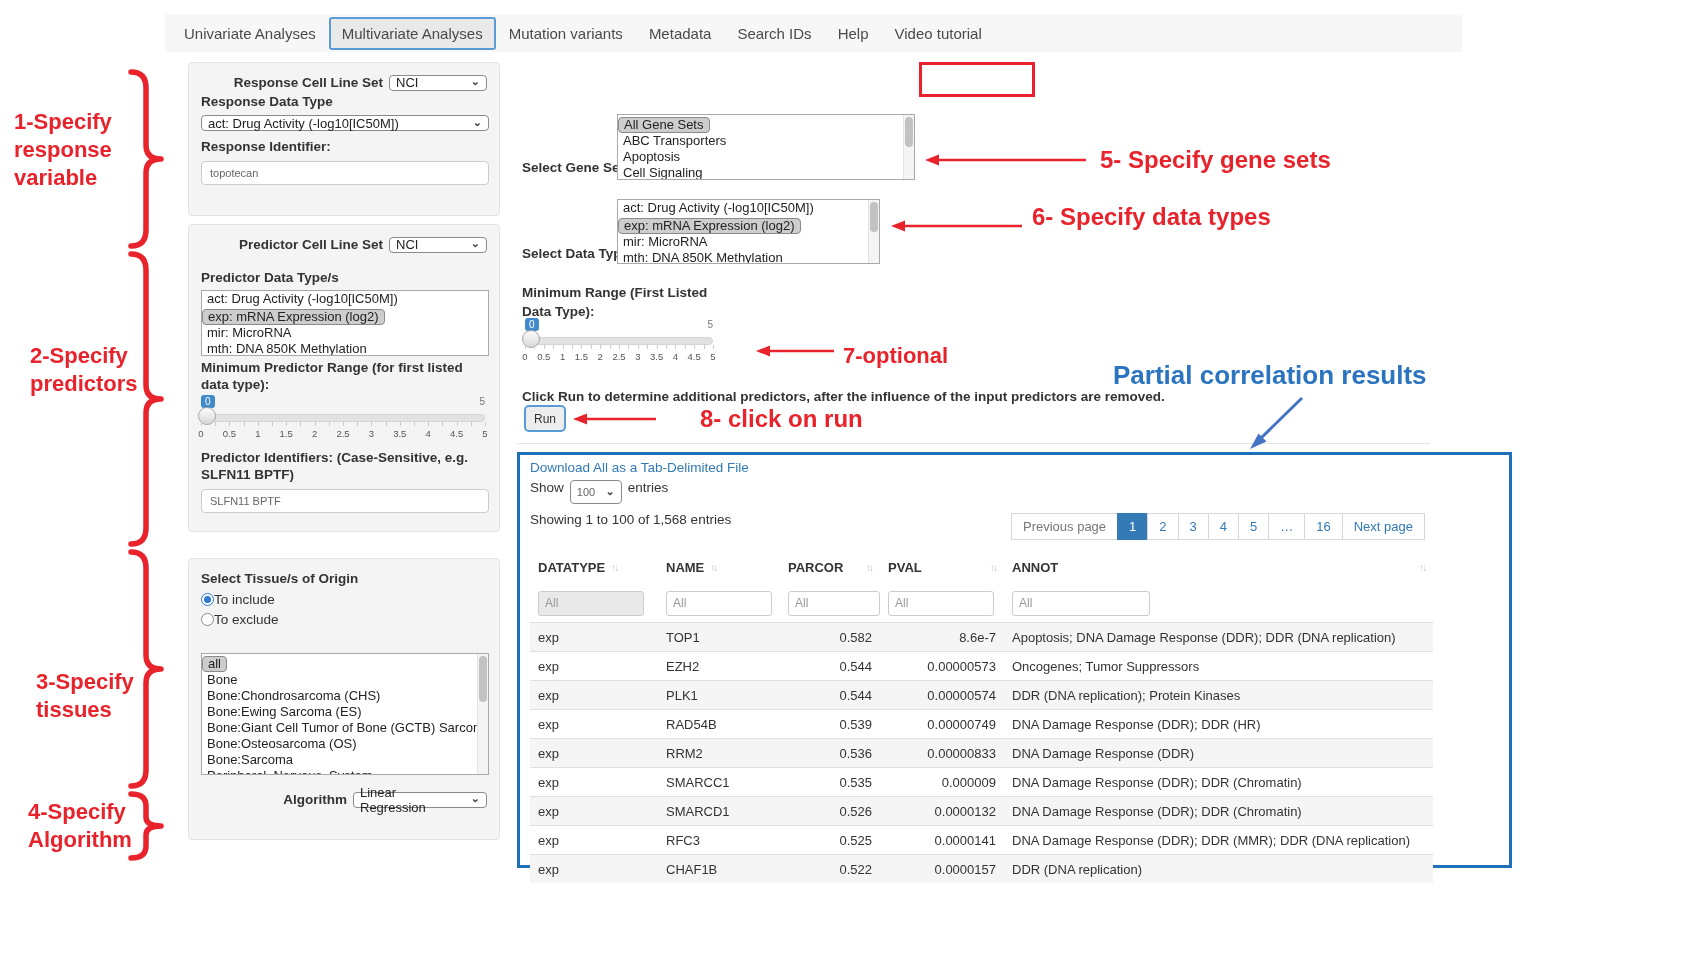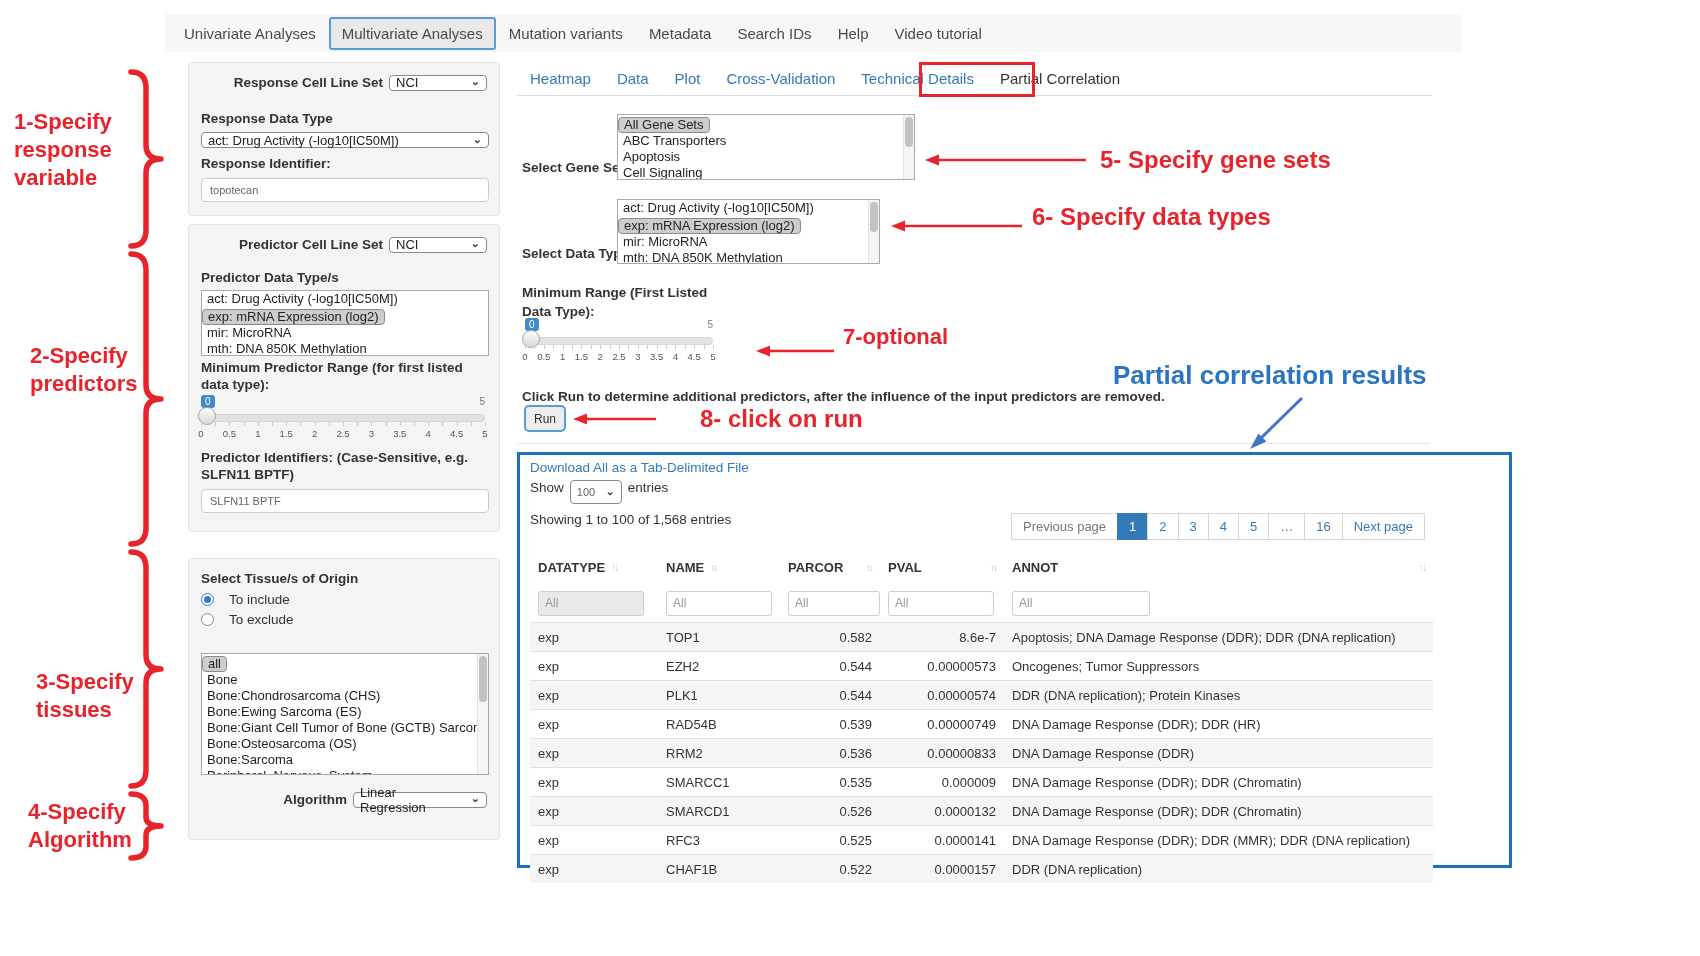--- a/index.html
+++ b/index.html
@@ -29,21 +29,21 @@
   .tinput{background:#fff;border:1px solid #ccc;border-radius:4px;height:24px;width:288px;box-sizing:border-box;
           font-size:11px;color:#666;padding:0 8px;display:flex;align-items:center;margin-top:6px;}
   .listbox{position:relative;background:#fff;border:1px solid #a9a9a9;width:288px;box-sizing:border-box;
            overflow:hidden;margin-top:4px;}
   .lopt{font-size:13px;line-height:16px;padding:0 5px;white-space:nowrap;color:#222;}
   .lopt.sel{background:#cdcdcd;}
   .sbtrack{position:absolute;right:0;top:0;bottom:0;width:10px;background:#f4f4f4;border-left:1px solid #e2e2e2;}
   .sbthumb{position:absolute;right:1px;width:8px;background:#c2c2c2;border-radius:4px;}
 
   
-  .radio-row{display:flex;align-items:center;gap:15px;margin-top:5px;font-size:13.5px;color:#333;}
+  .radio-row{display:flex;align-items:center;gap:0;margin-top:5px;font-size:13.5px;color:#333;}
   .radio{width:13px;height:13px;border:1px solid #8a8a8a;border-radius:50%;background:#fff;box-sizing:border-box;position:relative;flex:0 0 auto;}
   .radio.checked{border-color:#2e7bd0;}
   .radio.checked::after{content:'';position:absolute;left:2px;top:2px;right:2px;bottom:2px;background:#2e7bd0;border-radius:50%;}
 
   
   .slider{position:relative;height:48px;}
   .slider .badge{position:absolute;left:0;top:0;background:#428bca;color:#fff;font-size:10px;line-height:13px;
                  padding:0 4px;border-radius:3px;}
   .slider .maxlab{position:absolute;right:0;top:1px;font-size:10px;color:#777;}
   .slider .track{position:absolute;left:0;right:0;top:19px;height:6px;background:#e2e2e2;border:1px solid #d5d5d5;border-radius:4px;}
@@ -108,21 +108,21 @@
   td.al-right{text-align:right;}
 
   
   .red-note{position:absolute;color:#e8232b;font-weight:bold;white-space:pre-line;}
   #note1{left:14px;top:108px;font-size:22px;line-height:28px;}
   #note2{left:30px;top:342px;font-size:22px;line-height:28px;}
   #note3{left:36px;top:668px;font-size:22px;line-height:28px;}
   #note4{left:28px;top:798px;font-size:22px;line-height:28px;}
   #note5{left:1100px;top:146px;font-size:24px;}
   #note6{left:1032px;top:203px;font-size:24px;}
-  #note7{left:843px;top:324px;font-size:22px;}
+  #note7{left:843px;top:343px;font-size:22px;}
   #note8{left:700px;top:405px;font-size:24px;}
   .blue-title{position:absolute;left:1113px;top:360px;font-size:26px;font-weight:bold;color:#2b74c0;}
   .overlay-svg{position:absolute;left:0;top:0;pointer-events:none;}
 </style>
 </head>
 <body>
 
 <div class="canvas">
 
   <div class="topnav" id="topnav">
@@ -136,21 +136,21 @@
     </div>
 
   <div class="panel" id="panel-response">
     <div class="inline-row">
       <span class="flabel">Response Cell Line Set</span>
       <span class="sel sel-nci">
         <span>NCI</span>
         <span class="caret">⌄</span>
       </span>
     </div>
-    <div class="flabel" style="margin-top:19px;">Response Data Type</div>
+    <div class="flabel" style="margin-top:2px;">Response Data Type</div>
     <div class="sel sel-wide">
       <span>act: Drug Activity (-log10[IC50M])</span>
       <span class="caret">⌄</span>
     </div>
     <div class="flabel" style="margin-top:6px;">Response Identifier:</div>
     <div class="tinput">topotecan</div>
   </div>
 
   <div class="panel" id="panel-predictor">
     <div class="inline-row">
@@ -226,28 +226,20 @@
     </div>
     <div class="inline-row" style="margin-top:16px;">
       <span class="flabel">Algorithm</span>
       <span class="sel sel-alg">
         <span>Linear Regression</span>
         <span class="caret">⌄</span>
       </span>
     </div>
   </div>
 
-  <div class="main-tabs" id="main-tabs">
-      <div class="mtab">Heatmap</div>
-      <div class="mtab">Data</div>
-      <div class="mtab">Plot</div>
-      <div class="mtab">Cross-Validation</div>
-      <div class="mtab">Technical Details</div>
-      <div class="mtab active">Partial Correlation</div>
-    </div>
   <div class="tab-red-box"></div>
 
   <div class="mlabel" style="left:522px;top:158px;">Select Gene Sets</div>
   <div class="listbox" id="geneset-box">
     <div class="lopt sel">All Gene Sets</div><div class="lopt">ABC Transporters</div><div class="lopt">Apoptosis</div><div class="lopt">Cell Signaling</div><div class="sbtrack">
         <div class="sbthumb" style="top:2px;height:30px;"></div>
       </div>
   </div>
 
   <div class="mlabel" style="left:522px;top:244px;">Select Data Types</div>

